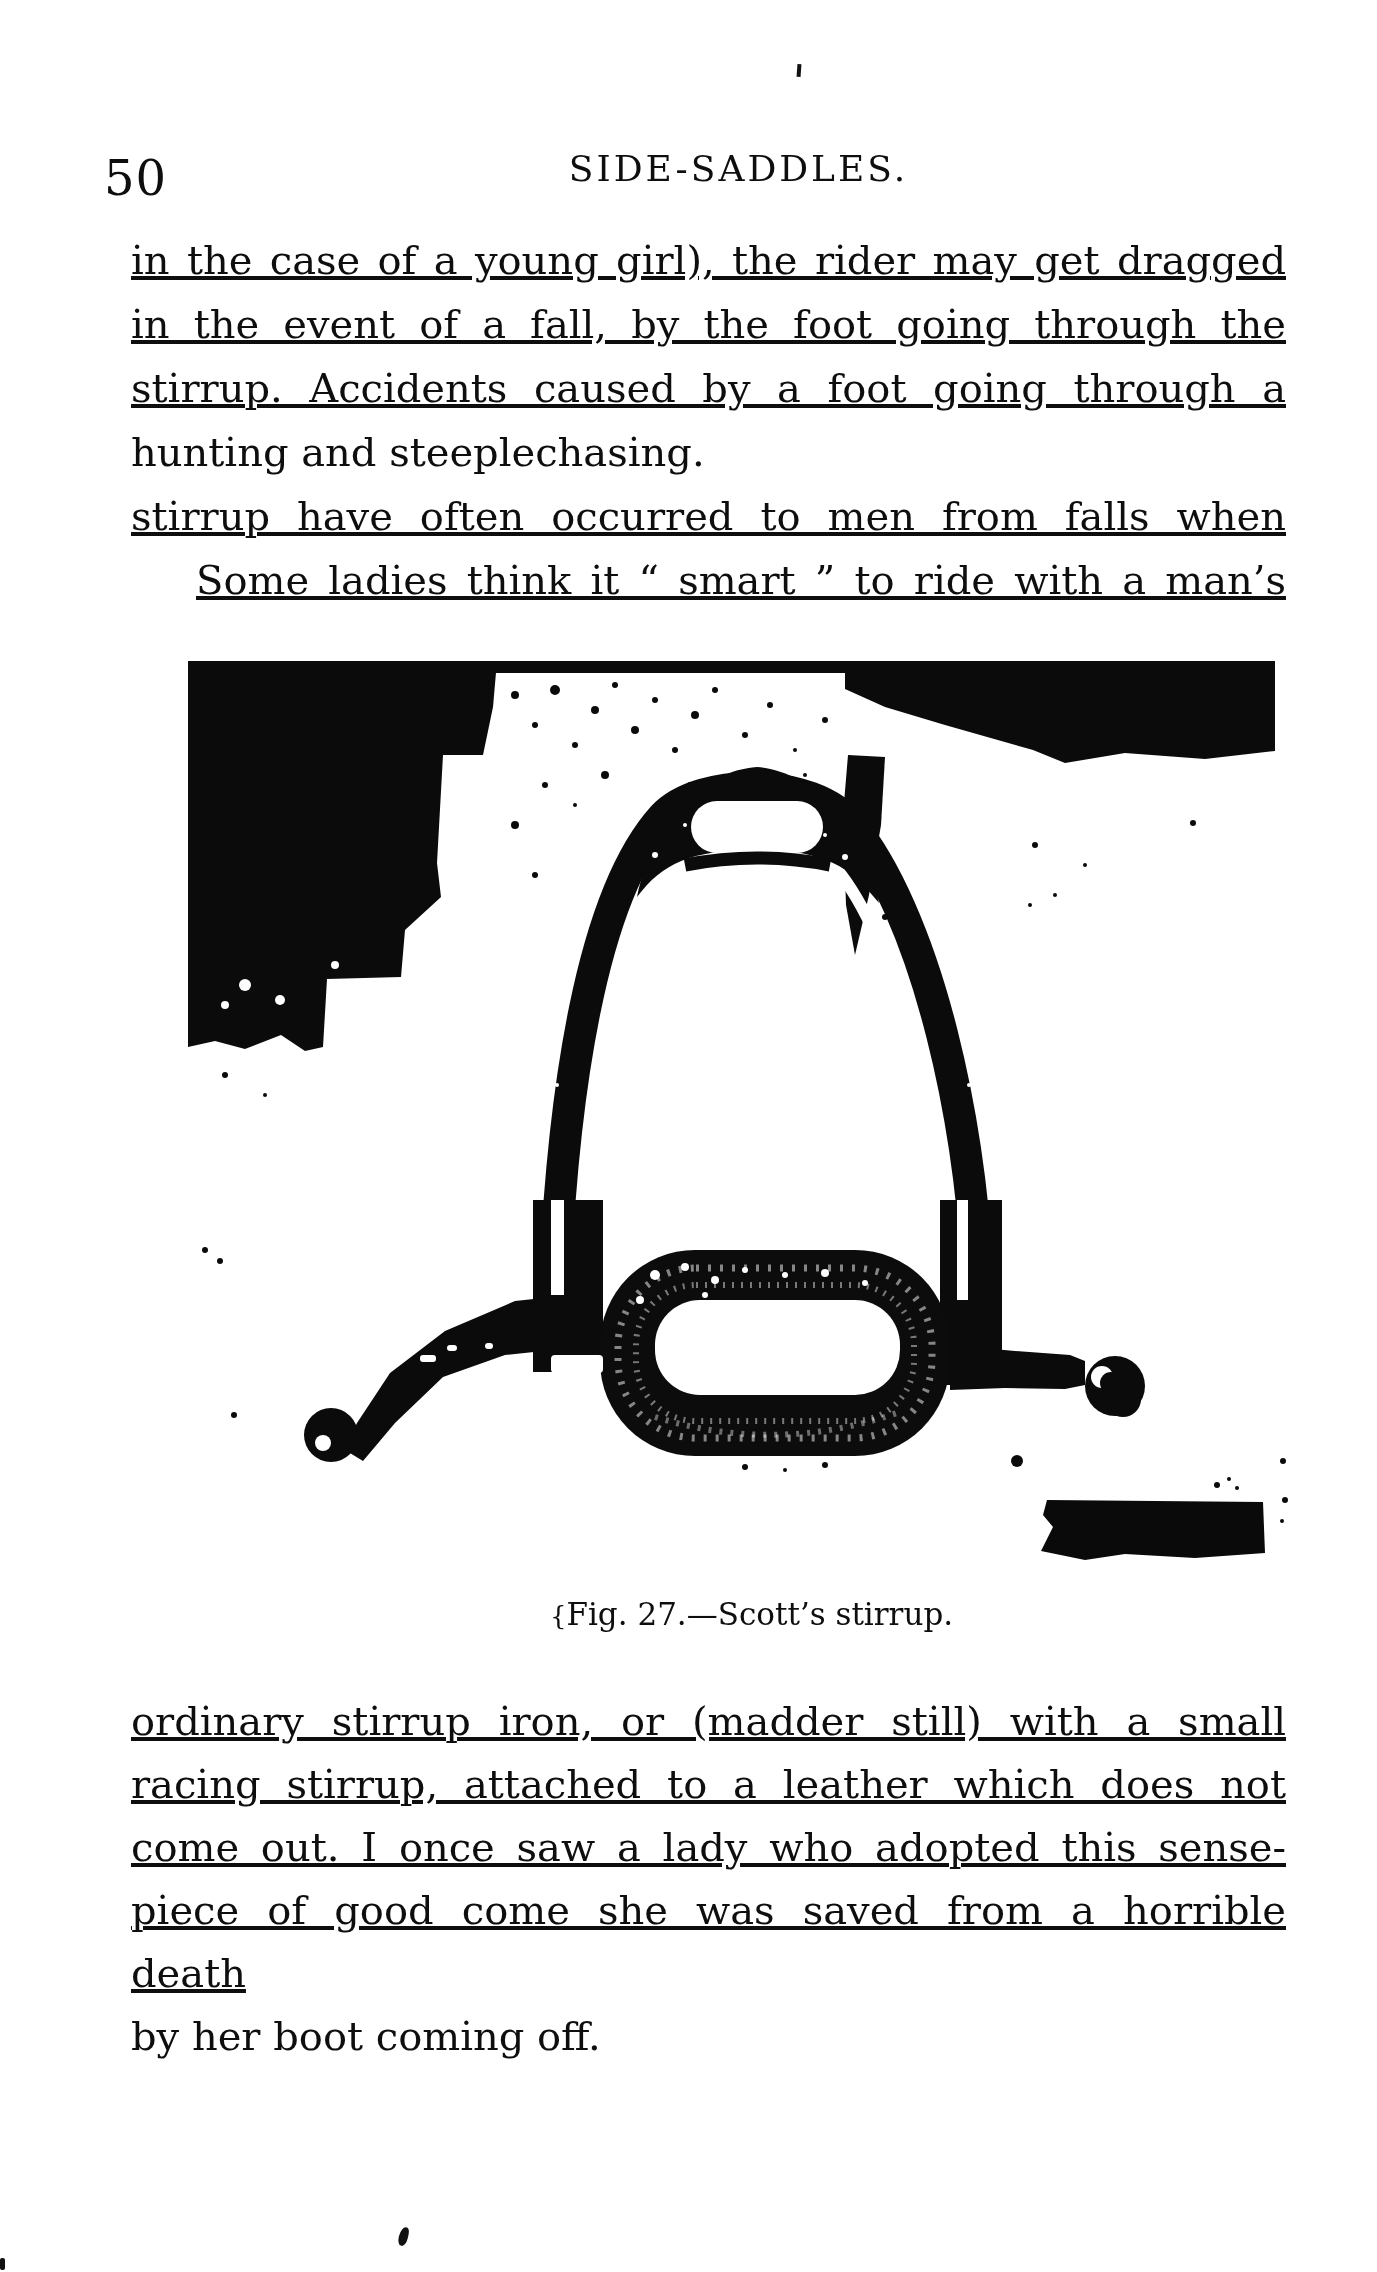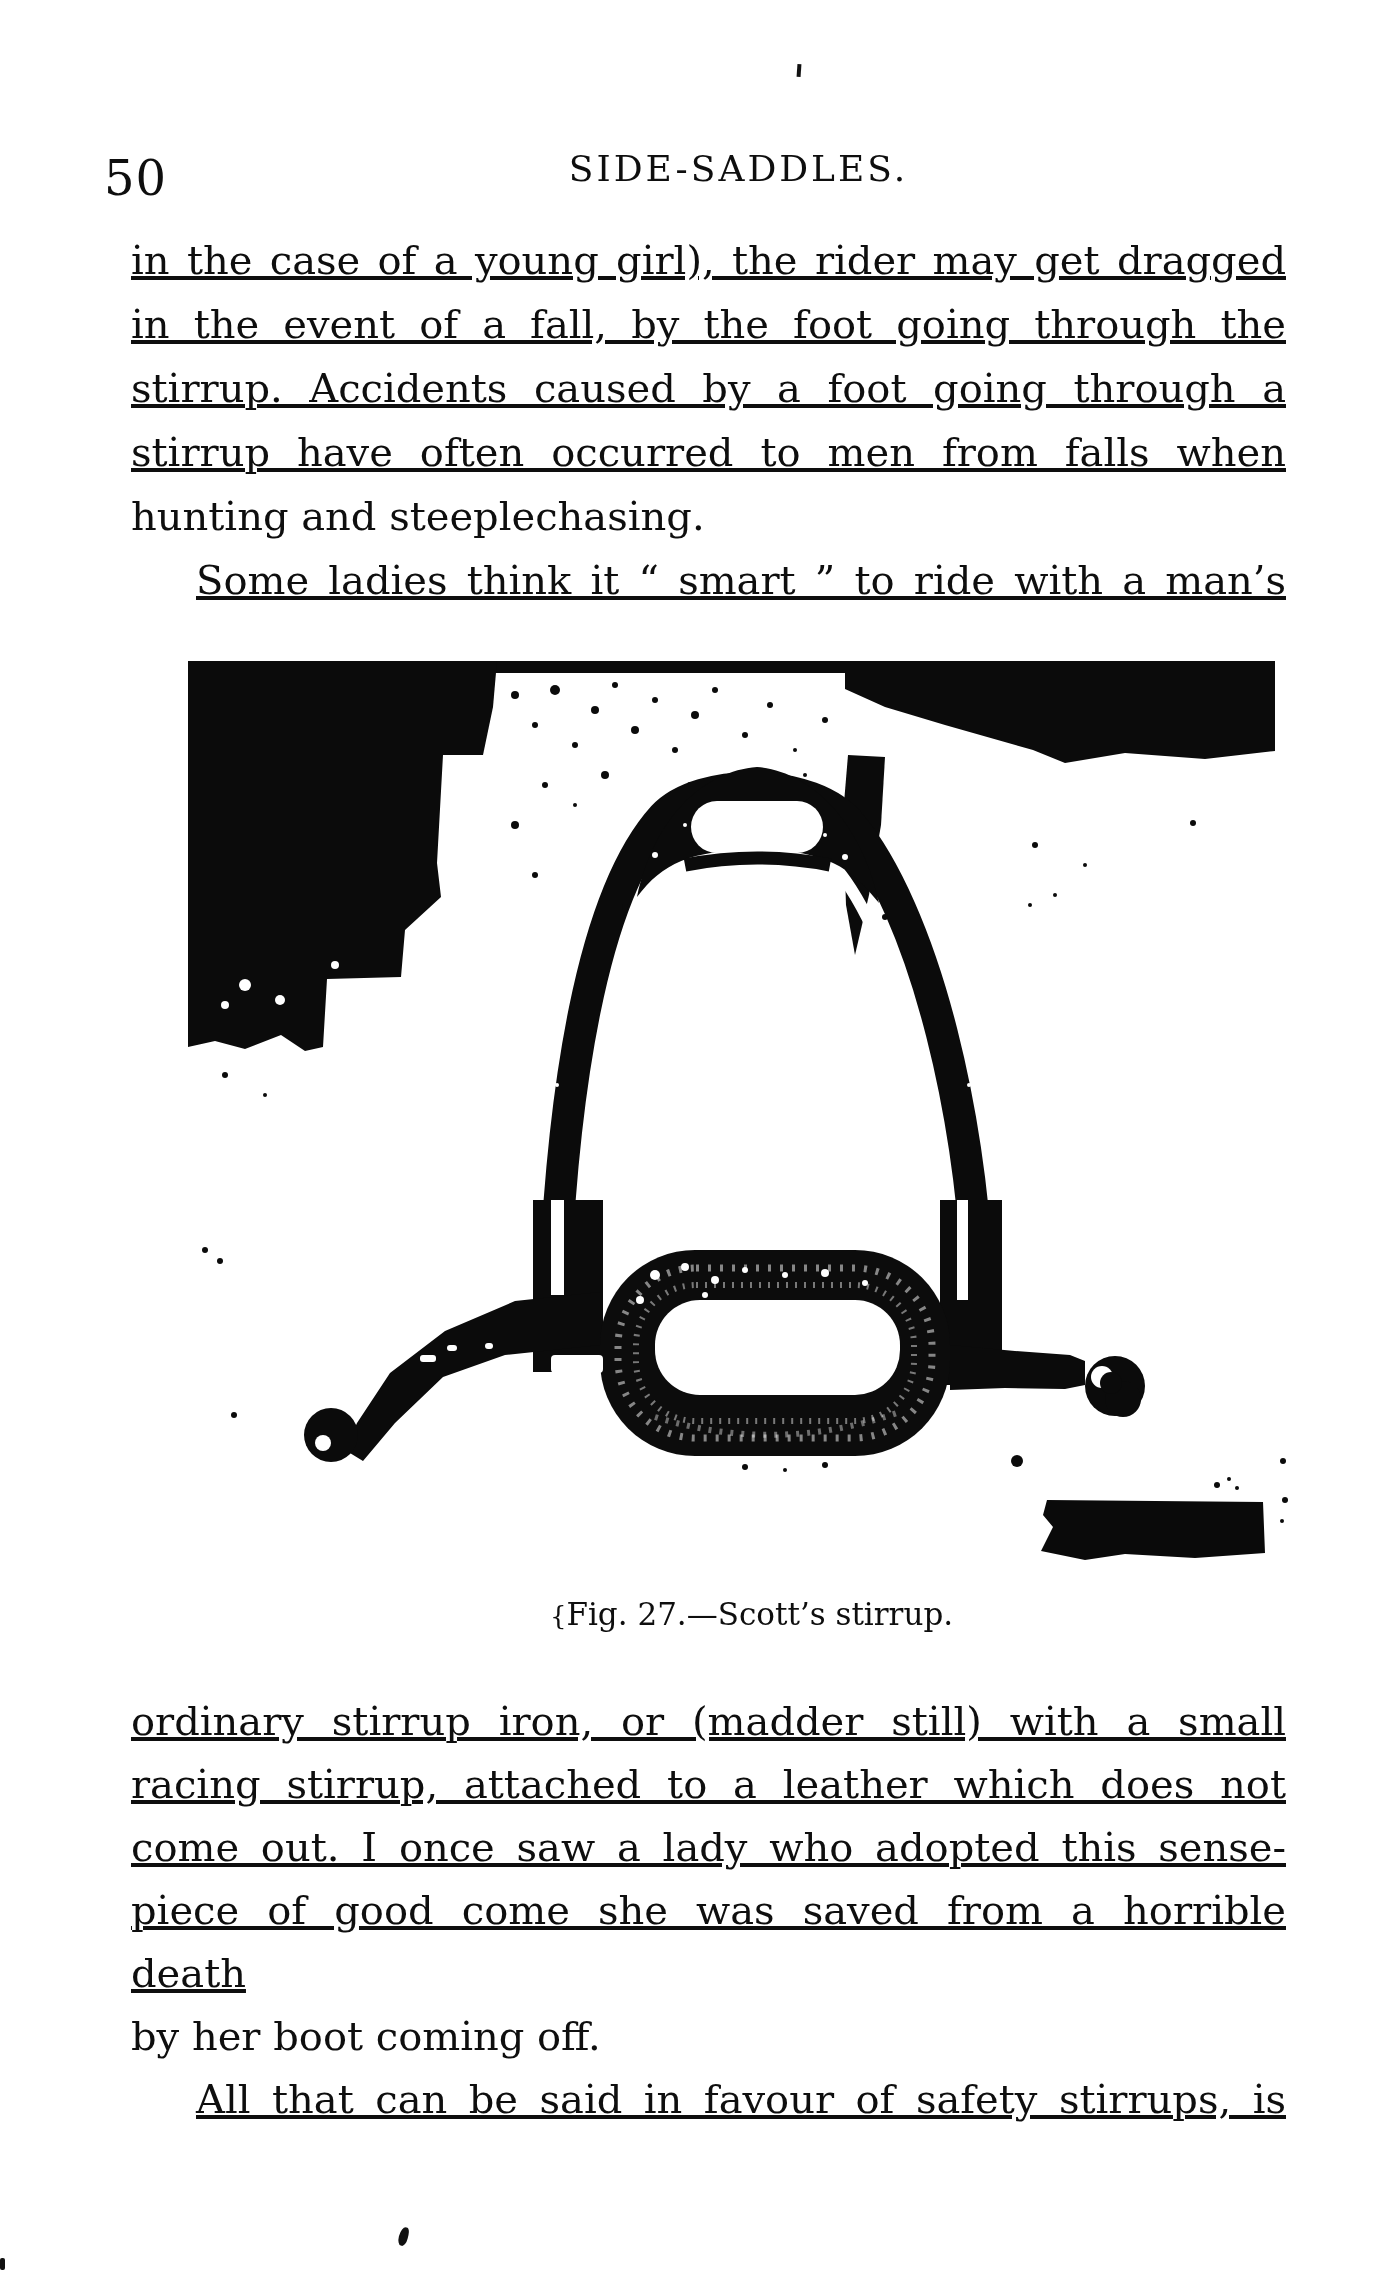--- a/index.html
+++ b/index.html
@@ -37,22 +37,22 @@
 </head>
 <body>
 
 <div class="abs page-num">50</div>
 <div class="abs running-head">SIDE-SADDLES.</div>
 
 <div class="abs textblock tb1">
   <div class="ln j">in the case of a young girl), the rider may get dragged</div>
   <div class="ln j">in the event of a fall, by the foot going through the</div>
   <div class="ln j">stirrup.  Accidents caused by a foot going through a</div>
+  <div class="ln last">hunting and steeplechasing.</div>
   <div class="ln j">stirrup have often occurred to men from falls when</div>
-  <div class="ln last">hunting and steeplechasing.</div>
   <div class="ln j ind">Some ladies think it “ smart ” to ride with a man’s</div>
 </div>
 
 <div class="abs figure-region">
   <svg width="1105" height="915" viewBox="0 0 1105 915" xmlns="http://www.w3.org/2000/svg" shape-rendering="geometricPrecision">
     <g fill="#0b0b0b" stroke="none">
 
       <rect x="3" y="6" width="1087" height="12"></rect>
 
       <polygon points="3,6 312,6 308,52 298,100 3,100"></polygon>
@@ -195,18 +195,17 @@
 <div class="abs caption">
   <span class="pfx">{</span><span>Fig. 27.—Scott’s stirrup.</span>
 </div>
 
 <div class="abs textblock tb2">
   <div class="ln j">ordinary stirrup iron, or (madder still) with a small</div>
   <div class="ln j">racing stirrup, attached to a leather which does not</div>
   <div class="ln j">come out.  I once saw a lady who adopted this sense-</div>
   <div class="ln j">piece of good come she was saved from a horrible death</div>
   <div class="ln last">by her boot coming off.</div>
-  <div class="ln j ind">All that can be said in favour of safety stirrups, is</div>
 </div>
 
 <div class="abs speck speck-top"></div>
 <div class="abs speck speck-comma"></div>
 <div class="abs speck speck-bl"></div>
 
 </body></html>

